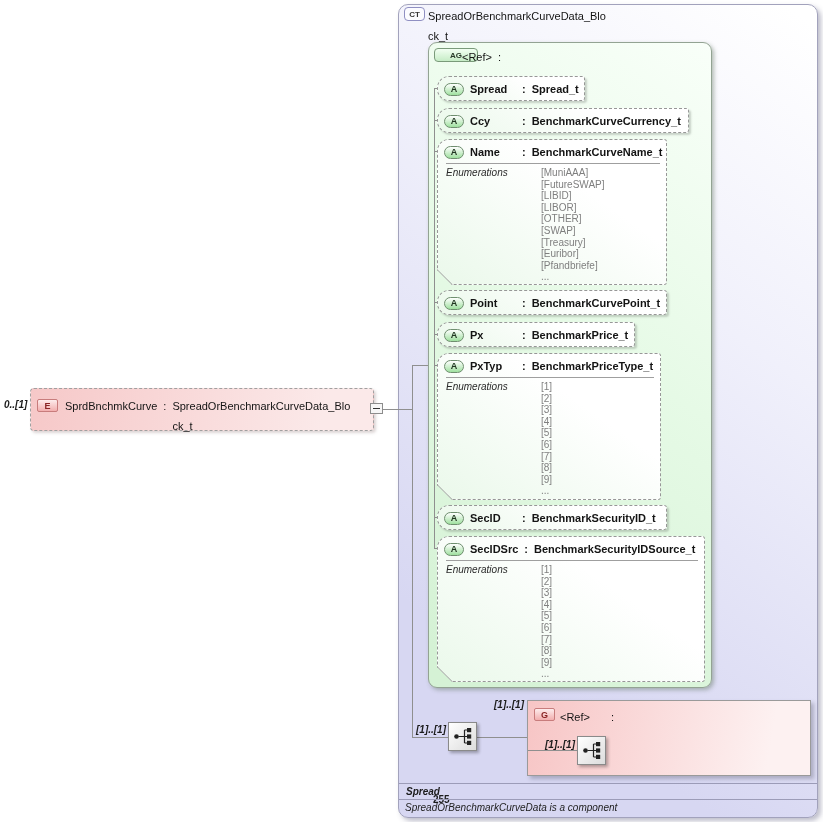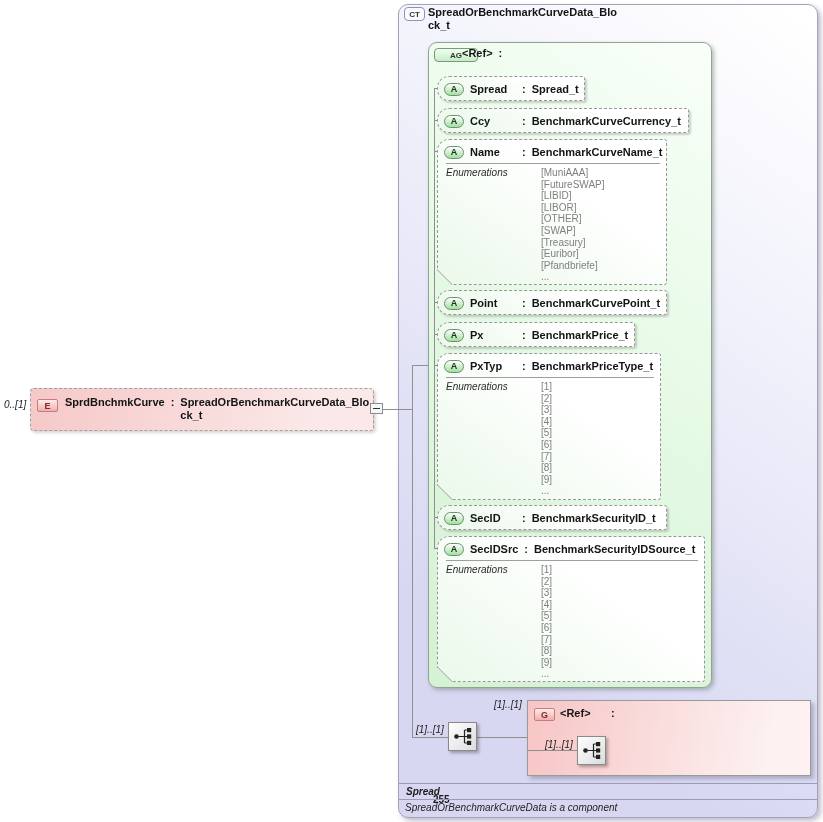--- a/index.html
+++ b/index.html
@@ -3,21 +3,21 @@
 <meta charset="utf-8">
 <style>
   html,body { margin:0; padding:0; background:#ffffff; }
   .canvas {
     position:relative; width:823px; height:822px; overflow:hidden;
     font-family:"Liberation Sans", sans-serif; background:#ffffff;
   }
   .pre { white-space:pre-line; }
   .abs { position:absolute; }
   .line { position:absolute; background:#8f8f8f; }
-  .card { position:absolute; font-size:10px; font-style:italic; font-weight:normal; color:#1c1c1c; white-space:nowrap; }
+  .card { position:absolute; font-size:10px; font-style:italic; font-weight:bold; color:#1c1c1c; white-space:nowrap; }
 
   
   .badge {
     display:inline-flex; align-items:center; justify-content:center;
     box-sizing:border-box; font-weight:bold; flex:none;
   }
   .badge-ct { width:21px; height:14px; font-size:8px; color:#333;
     border:1px solid #8f8fc2; border-radius:4px; background:#fbfbff; }
   .badge-ag { width:44px; height:14px; font-size:8px; color:#2a3a2a;
     border:1px solid #7a9a7a; border-radius:4px;
@@ -49,22 +49,22 @@
     box-shadow:2px 2px 3px rgba(120,90,90,0.25);
   }
   #g-box {
     left:527px; top:700px; width:284px; height:76px; box-sizing:border-box;
     border:1px solid #9a9a9a;
     background:linear-gradient(100deg,#f7c5c5,#fdf1f1 85%);
     box-shadow:3px 3px 4px rgba(100,100,120,0.4);
   }
 
   
-  .lblrow { position:absolute; display:flex; gap:6px; font-size:11px; font-weight:bold;
-    color:#141414; line-height:13px; white-space:nowrap; }
+  .lblrow { position:absolute; display:flex; gap:6px; font-size:11px; font-weight:normal;
+    color:#141414; line-height:20px; white-space:nowrap; }
   .sep { flex:none; }
 
   
   .abox {
     position:absolute; box-sizing:border-box;
     border:1px dashed #979797;
     background:linear-gradient(215deg,#ffffff 35%,#ecf9ec 95%);
   }
   .abox-simple { border-radius:12px 3px 3px 12px;
     box-shadow:2px 2px 2px rgba(100,110,100,0.3); }

